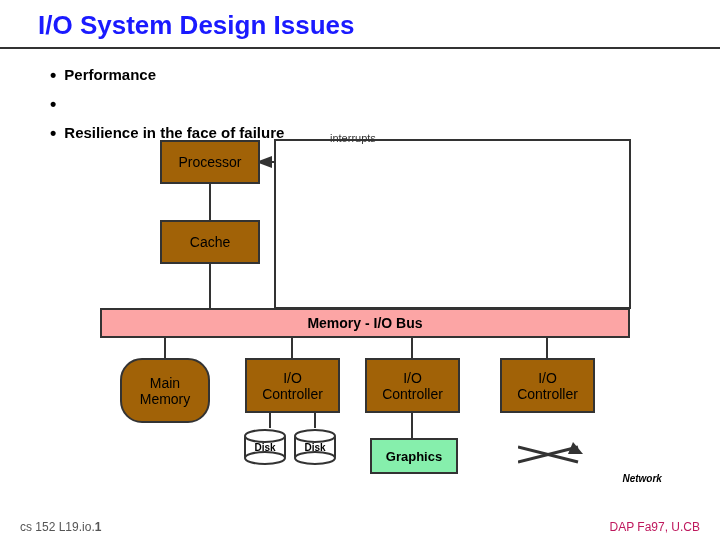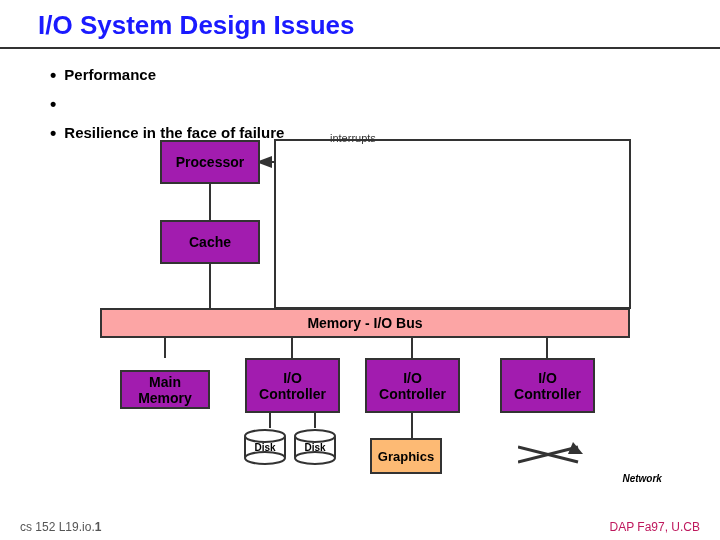--- a/index.html
+++ b/index.html
@@ -43,27 +43,27 @@
       top: 130px;
       left: 100px;
       width: 570px;
       height: 360px;
     }
 
     
     .box {
       position: absolute;
       border: 2px solid #333;
-      background: #a21caf;
+      background: #a16207;
       display: flex;
       align-items: center;
       justify-content: center;
       text-align: center;
       font-size: 14px;
-      font-weight: bold;
+      font-weight: normal;
     }
 
     
     .processor-box {
       top: 10px;
       left: 60px;
       width: 100px;
       height: 44px;
     }
 
@@ -86,24 +86,25 @@
       border: 2px solid #333;
       display: flex;
       align-items: center;
       justify-content: center;
       font-size: 14px;
       font-weight: bold;
     }
 
     
     .main-memory-box {
-      top: 240px;
+      top: 228px;
       left: 20px;
       width: 90px;
-      height: 39px;
+      height: 65px;
+      border-radius: 22px;
     }
 
     
     .io-ctrl-1 {
       top: 228px;
       left: 145px;
       width: 95px;
       height: 55px;
     }
     .io-ctrl-2 {
@@ -116,24 +117,24 @@
       top: 228px;
       left: 400px;
       width: 95px;
       height: 55px;
     }
 
     
     .graphics-box {
       top: 308px;
       left: 270px;
-      width: 72px;
+      width: 88px;
       height: 36px;
       border: 2px solid #333;
-      background: #fdba74;
+      background: #86efac;
       position: absolute;
       display: flex;
       align-items: center;
       justify-content: center;
       font-size: 13px;
       font-weight: bold;
     }
 
     
     .svg-overlay {

